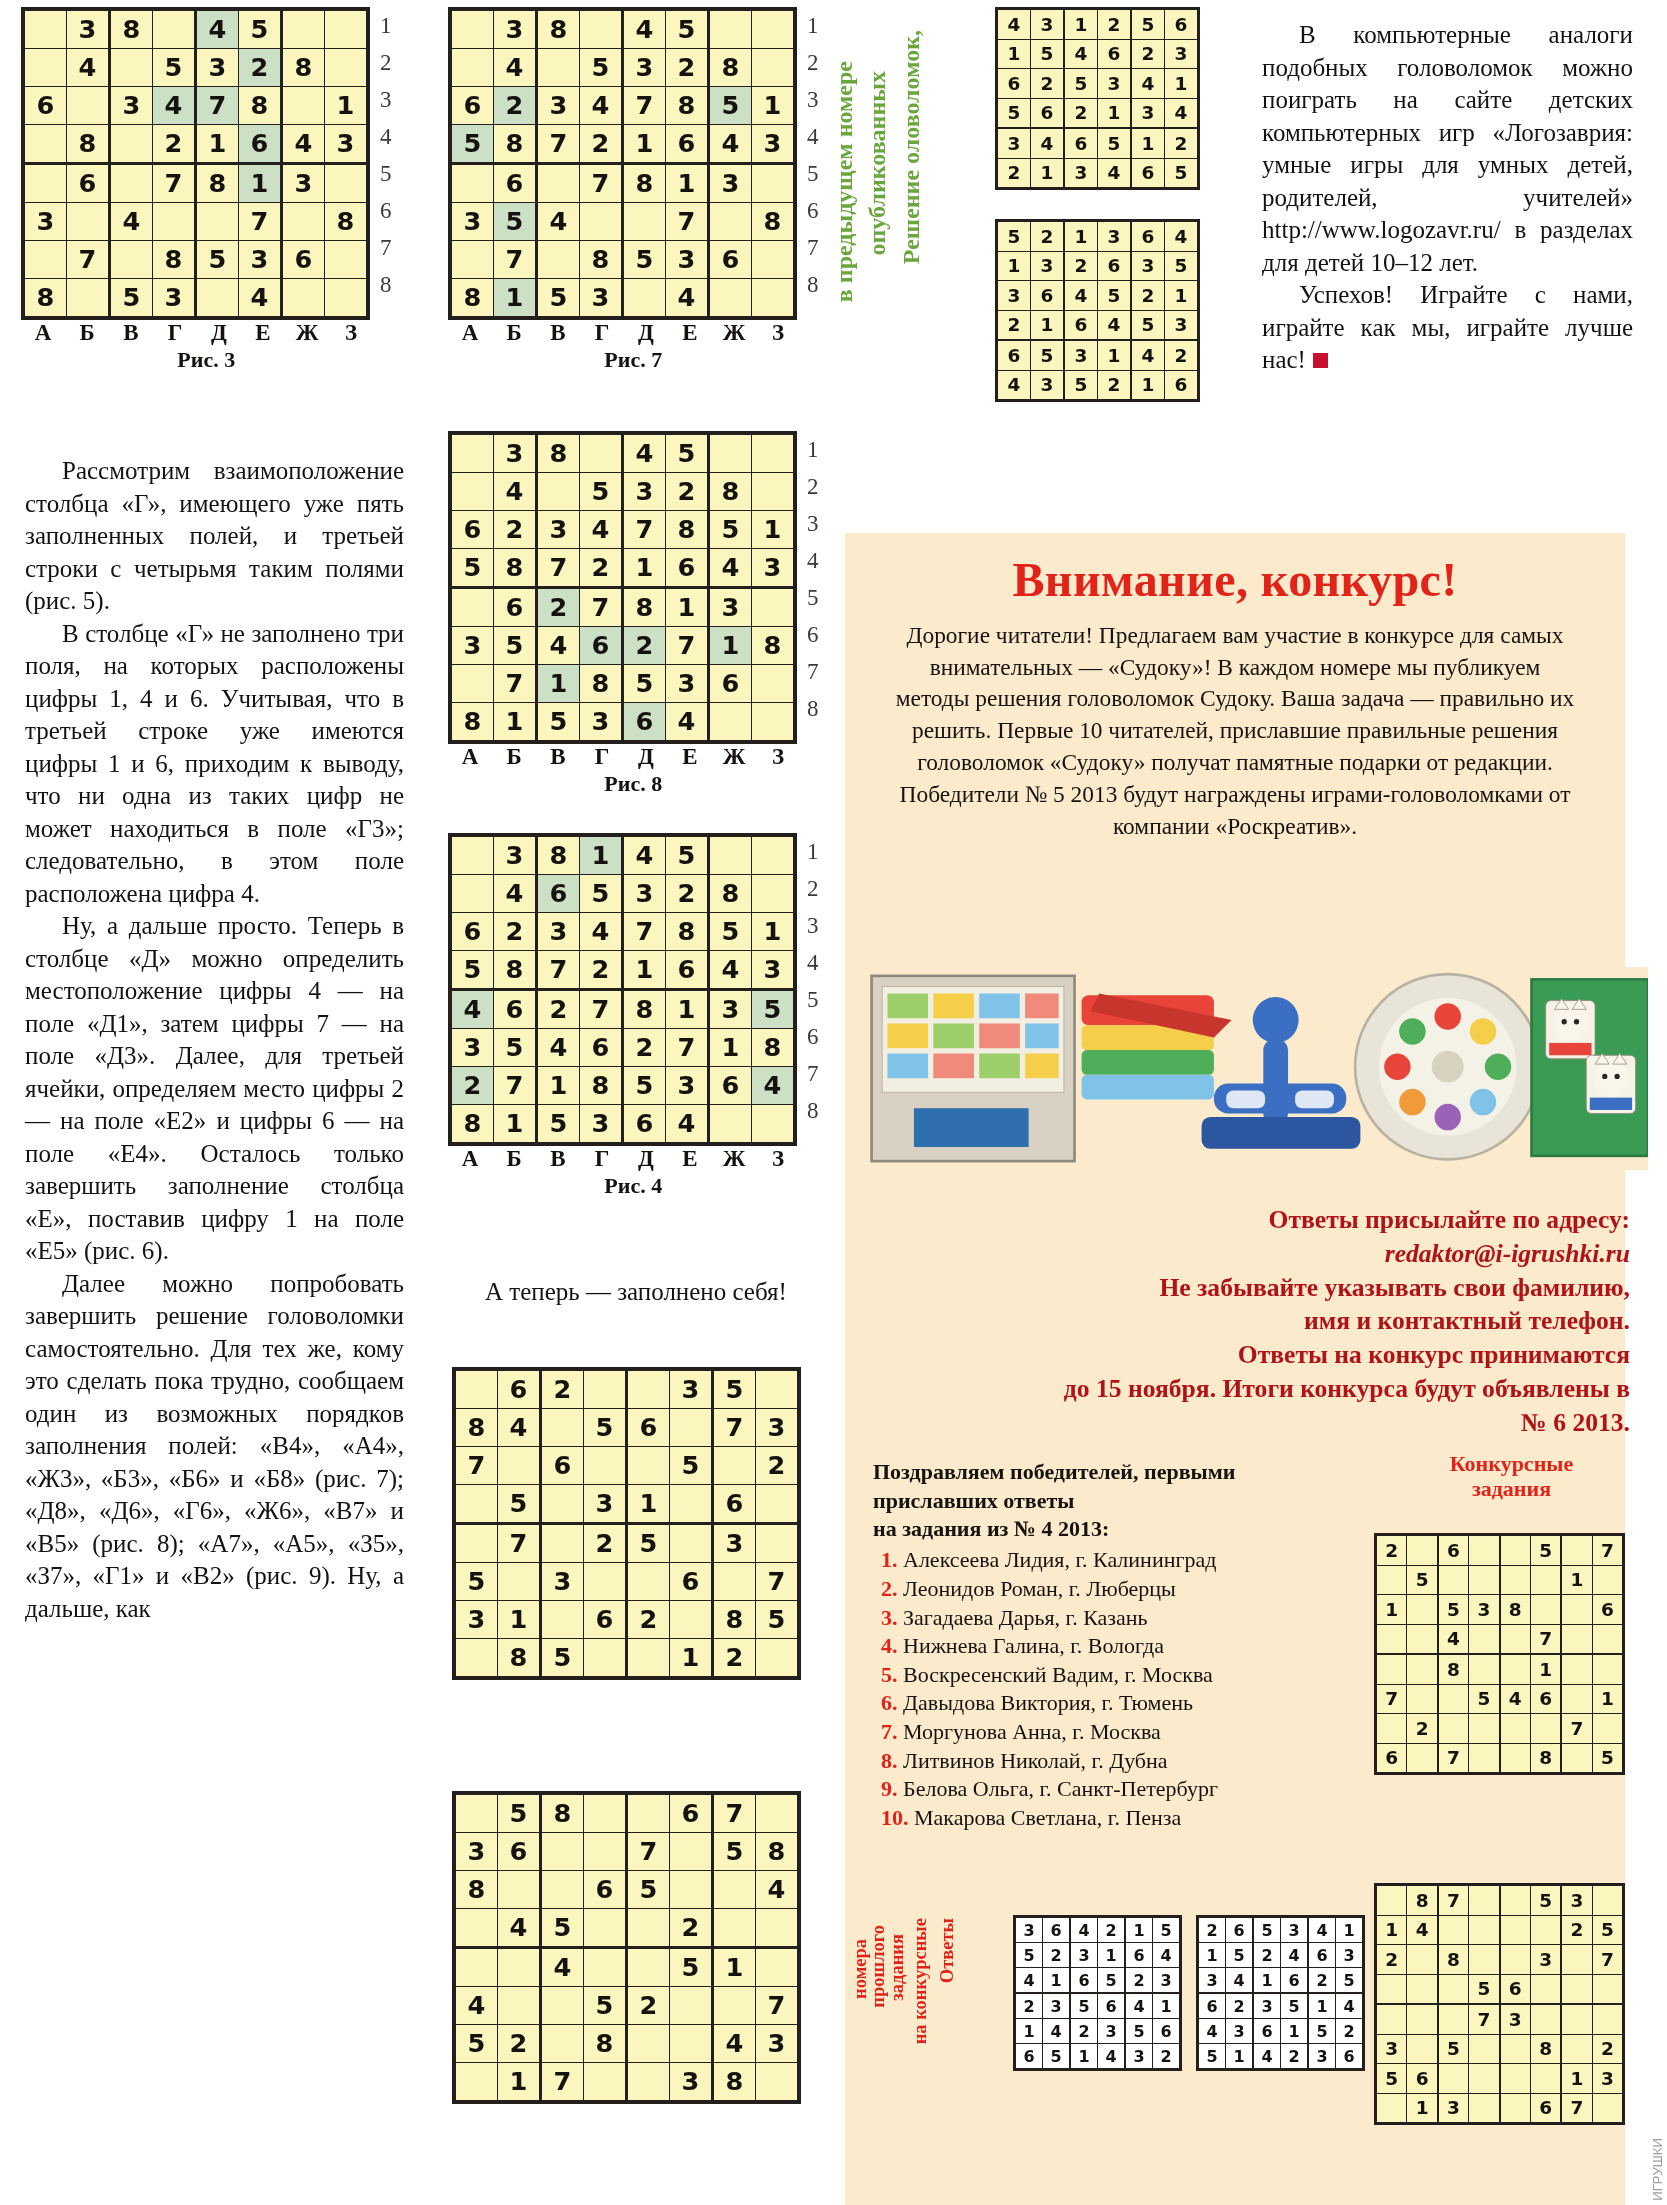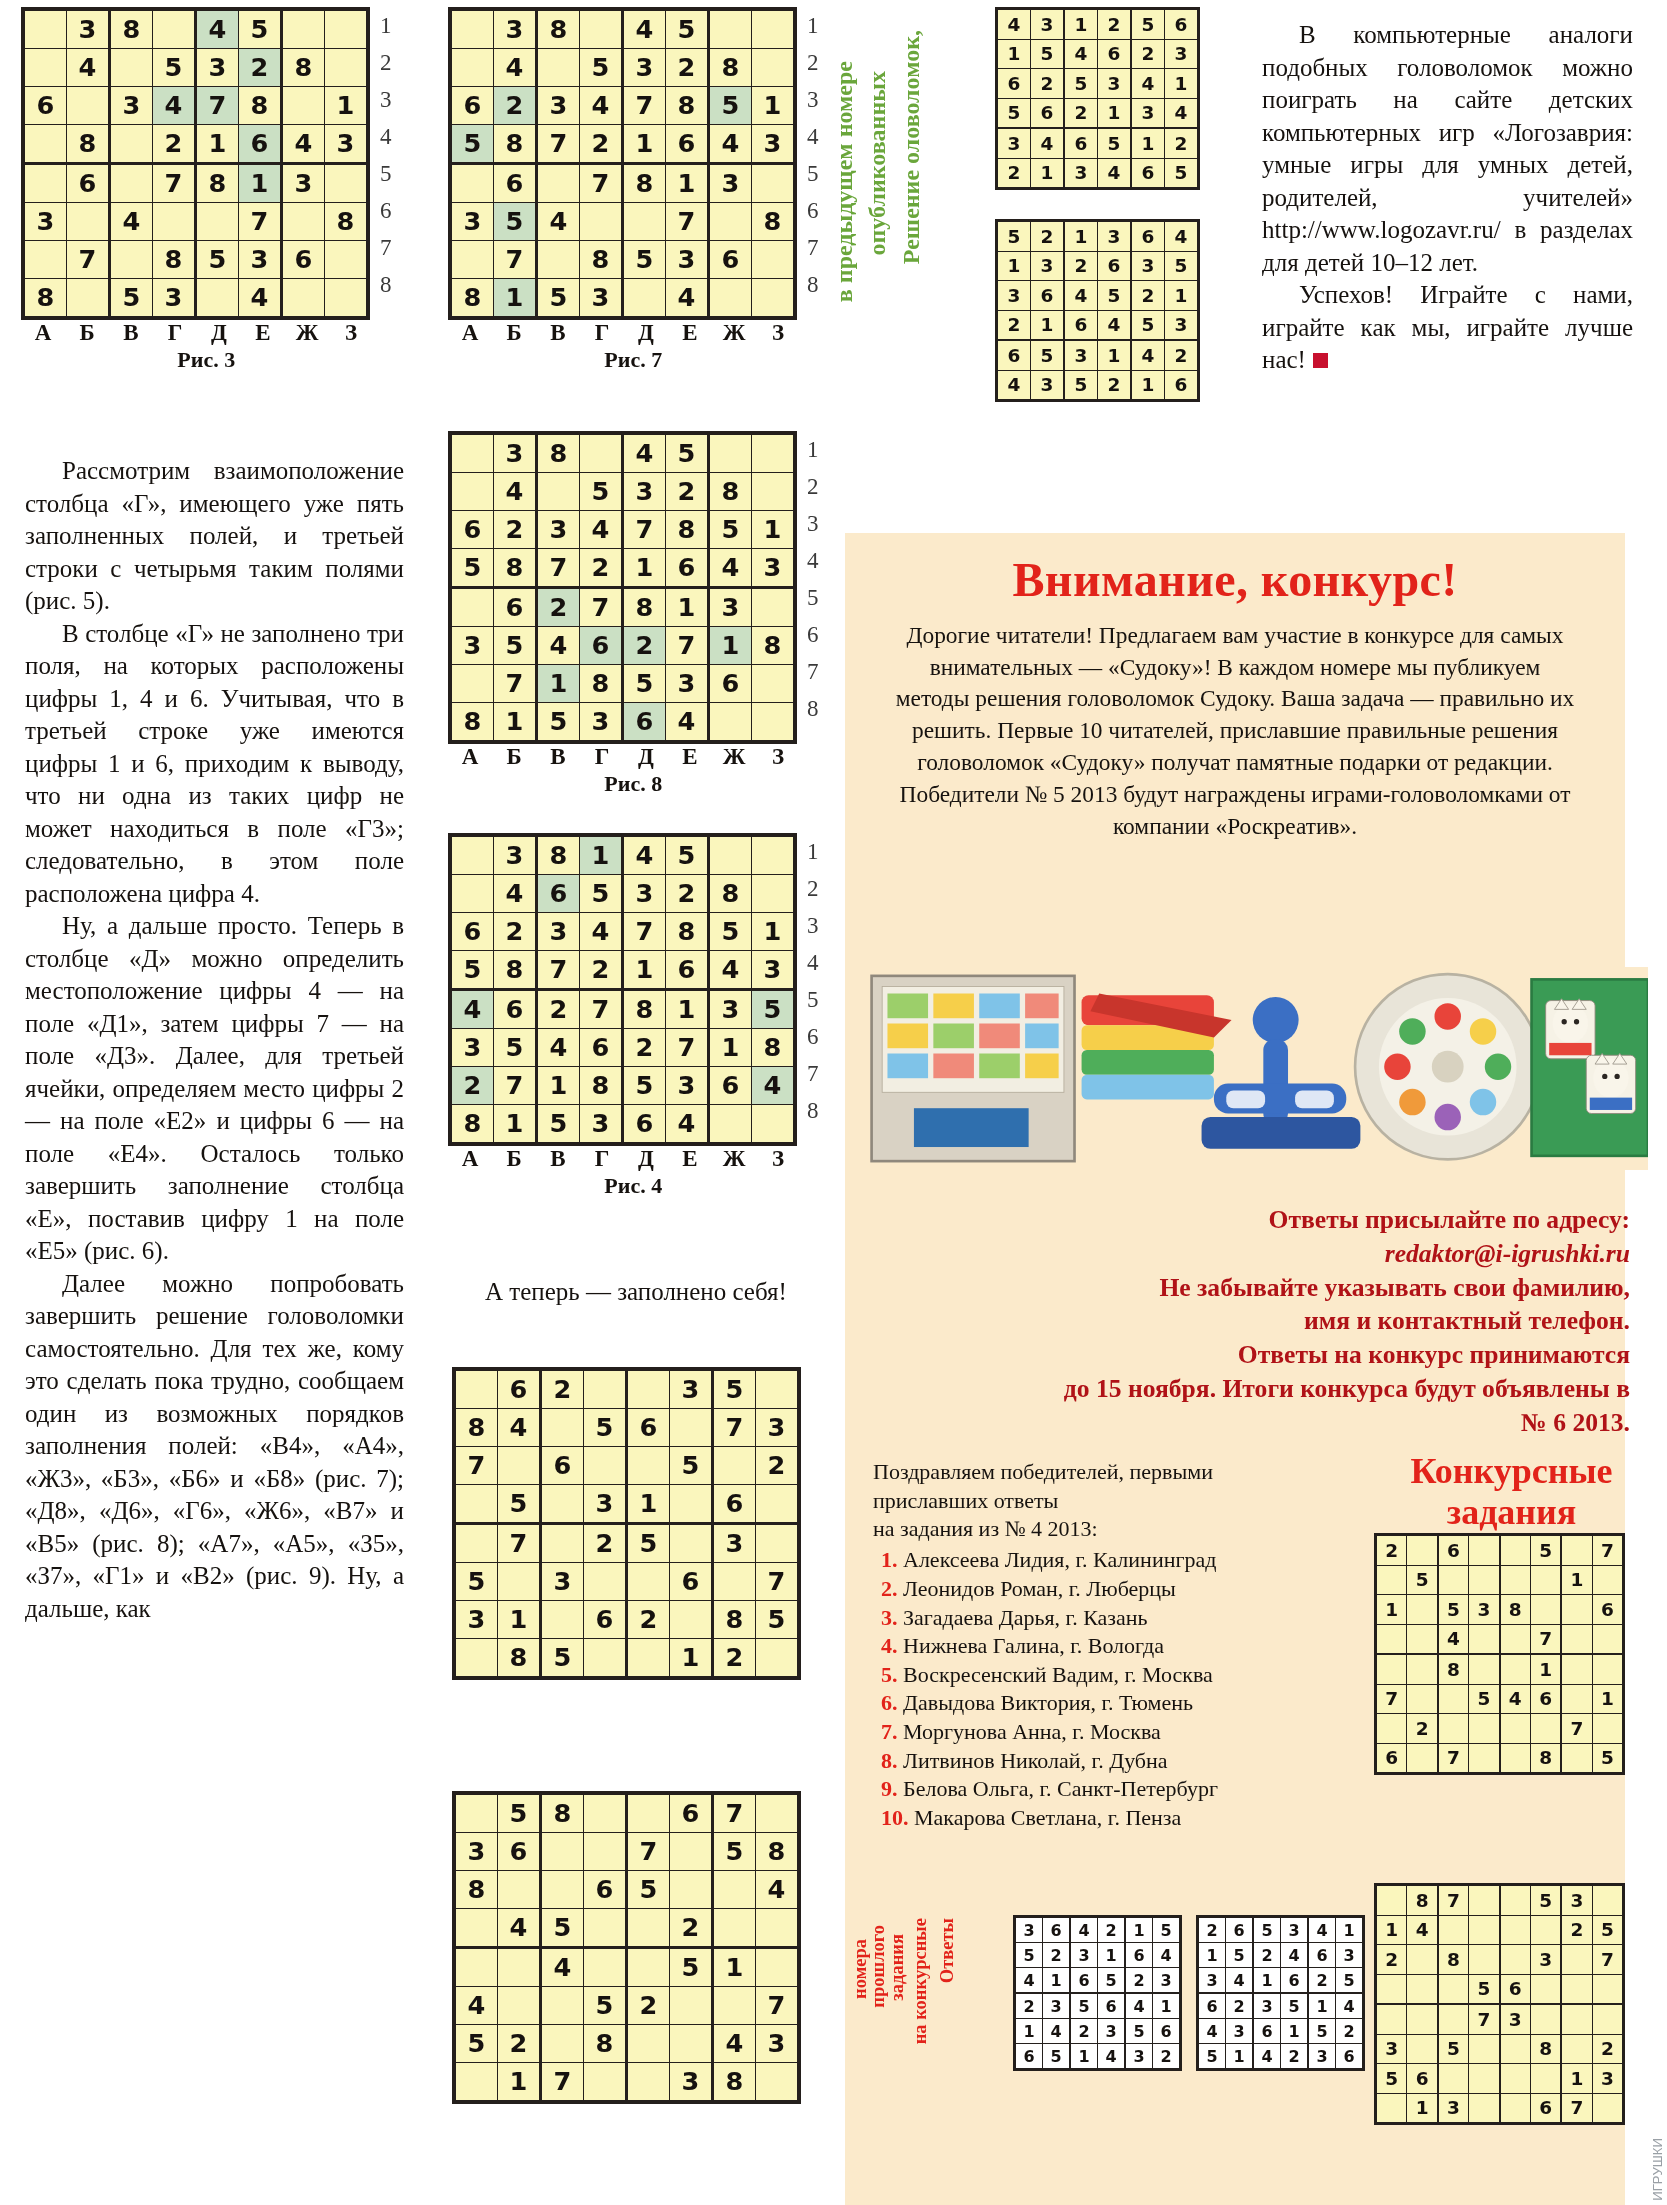--- a/index.html
+++ b/index.html
@@ -54,27 +54,27 @@
   .contest-body{margin:12.4px 46px 0 46px;font-size:23.4px;line-height:1.36;text-align:center;color:#16120f;}
   .contest-body p{margin:0;}
 
   .photos{position:absolute;left:16px;top:434px;width:787px;height:203px;}
 
   .addr{position:absolute;left:35px;top:670px;width:750px;text-align:right;
         color:#b01217;font-weight:bold;font-size:25.6px;line-height:1.32;}
   .addr .mail{font-family:"Liberation Serif",serif;font-style:italic;}
 
   .winners{position:absolute;left:28px;top:925px;width:468px;font-size:22px;line-height:1.30;color:#16120f;}
-  .winners .wt{font-weight:normal;}
+  .winners .wt{font-weight:bold;}
   .winners ol{list-style:none;margin:2.6px 0 0 0;padding:0;}
   .winners li{white-space:nowrap;margin-left:8px;}
   .winners li b{color:#e2231a;}
 
   .tasks-title{position:absolute;left:521px;top:918px;width:291px;text-align:center;
-               color:#e2231a;font-weight:bold;font-size:36px;line-height:1.14;}
+               color:#e2231a;font-weight:bold;font-size:22px;line-height:1.14;}
 
   .small-grid{border-collapse:collapse;border:3.5px solid #241f1c;background:#faf6bd;}
   .small-grid td{width:30px;height:26.5px;border:1.3px solid #241f1c;text-align:center;
        font-family:"DejaVu Sans",sans-serif;font-weight:bold;font-size:18.5px;color:#16120f;background:#faf6bd;}
   .small-grid td:nth-child(2),.small-grid td:nth-child(4),.small-grid td:nth-child(6){border-right:2.6px solid #241f1c;}
   .small-grid tr:nth-child(4) td{border-bottom:2.6px solid #241f1c;}
 
   .ans-grid{border-collapse:collapse;border:3.5px solid #241f1c;background:#fff;}
   .ans-grid td{width:24px;height:22px;border:1.3px solid #241f1c;text-align:center;
        font-family:"DejaVu Sans",sans-serif;font-weight:bold;font-size:16px;color:#16120f;background:#fff;}

